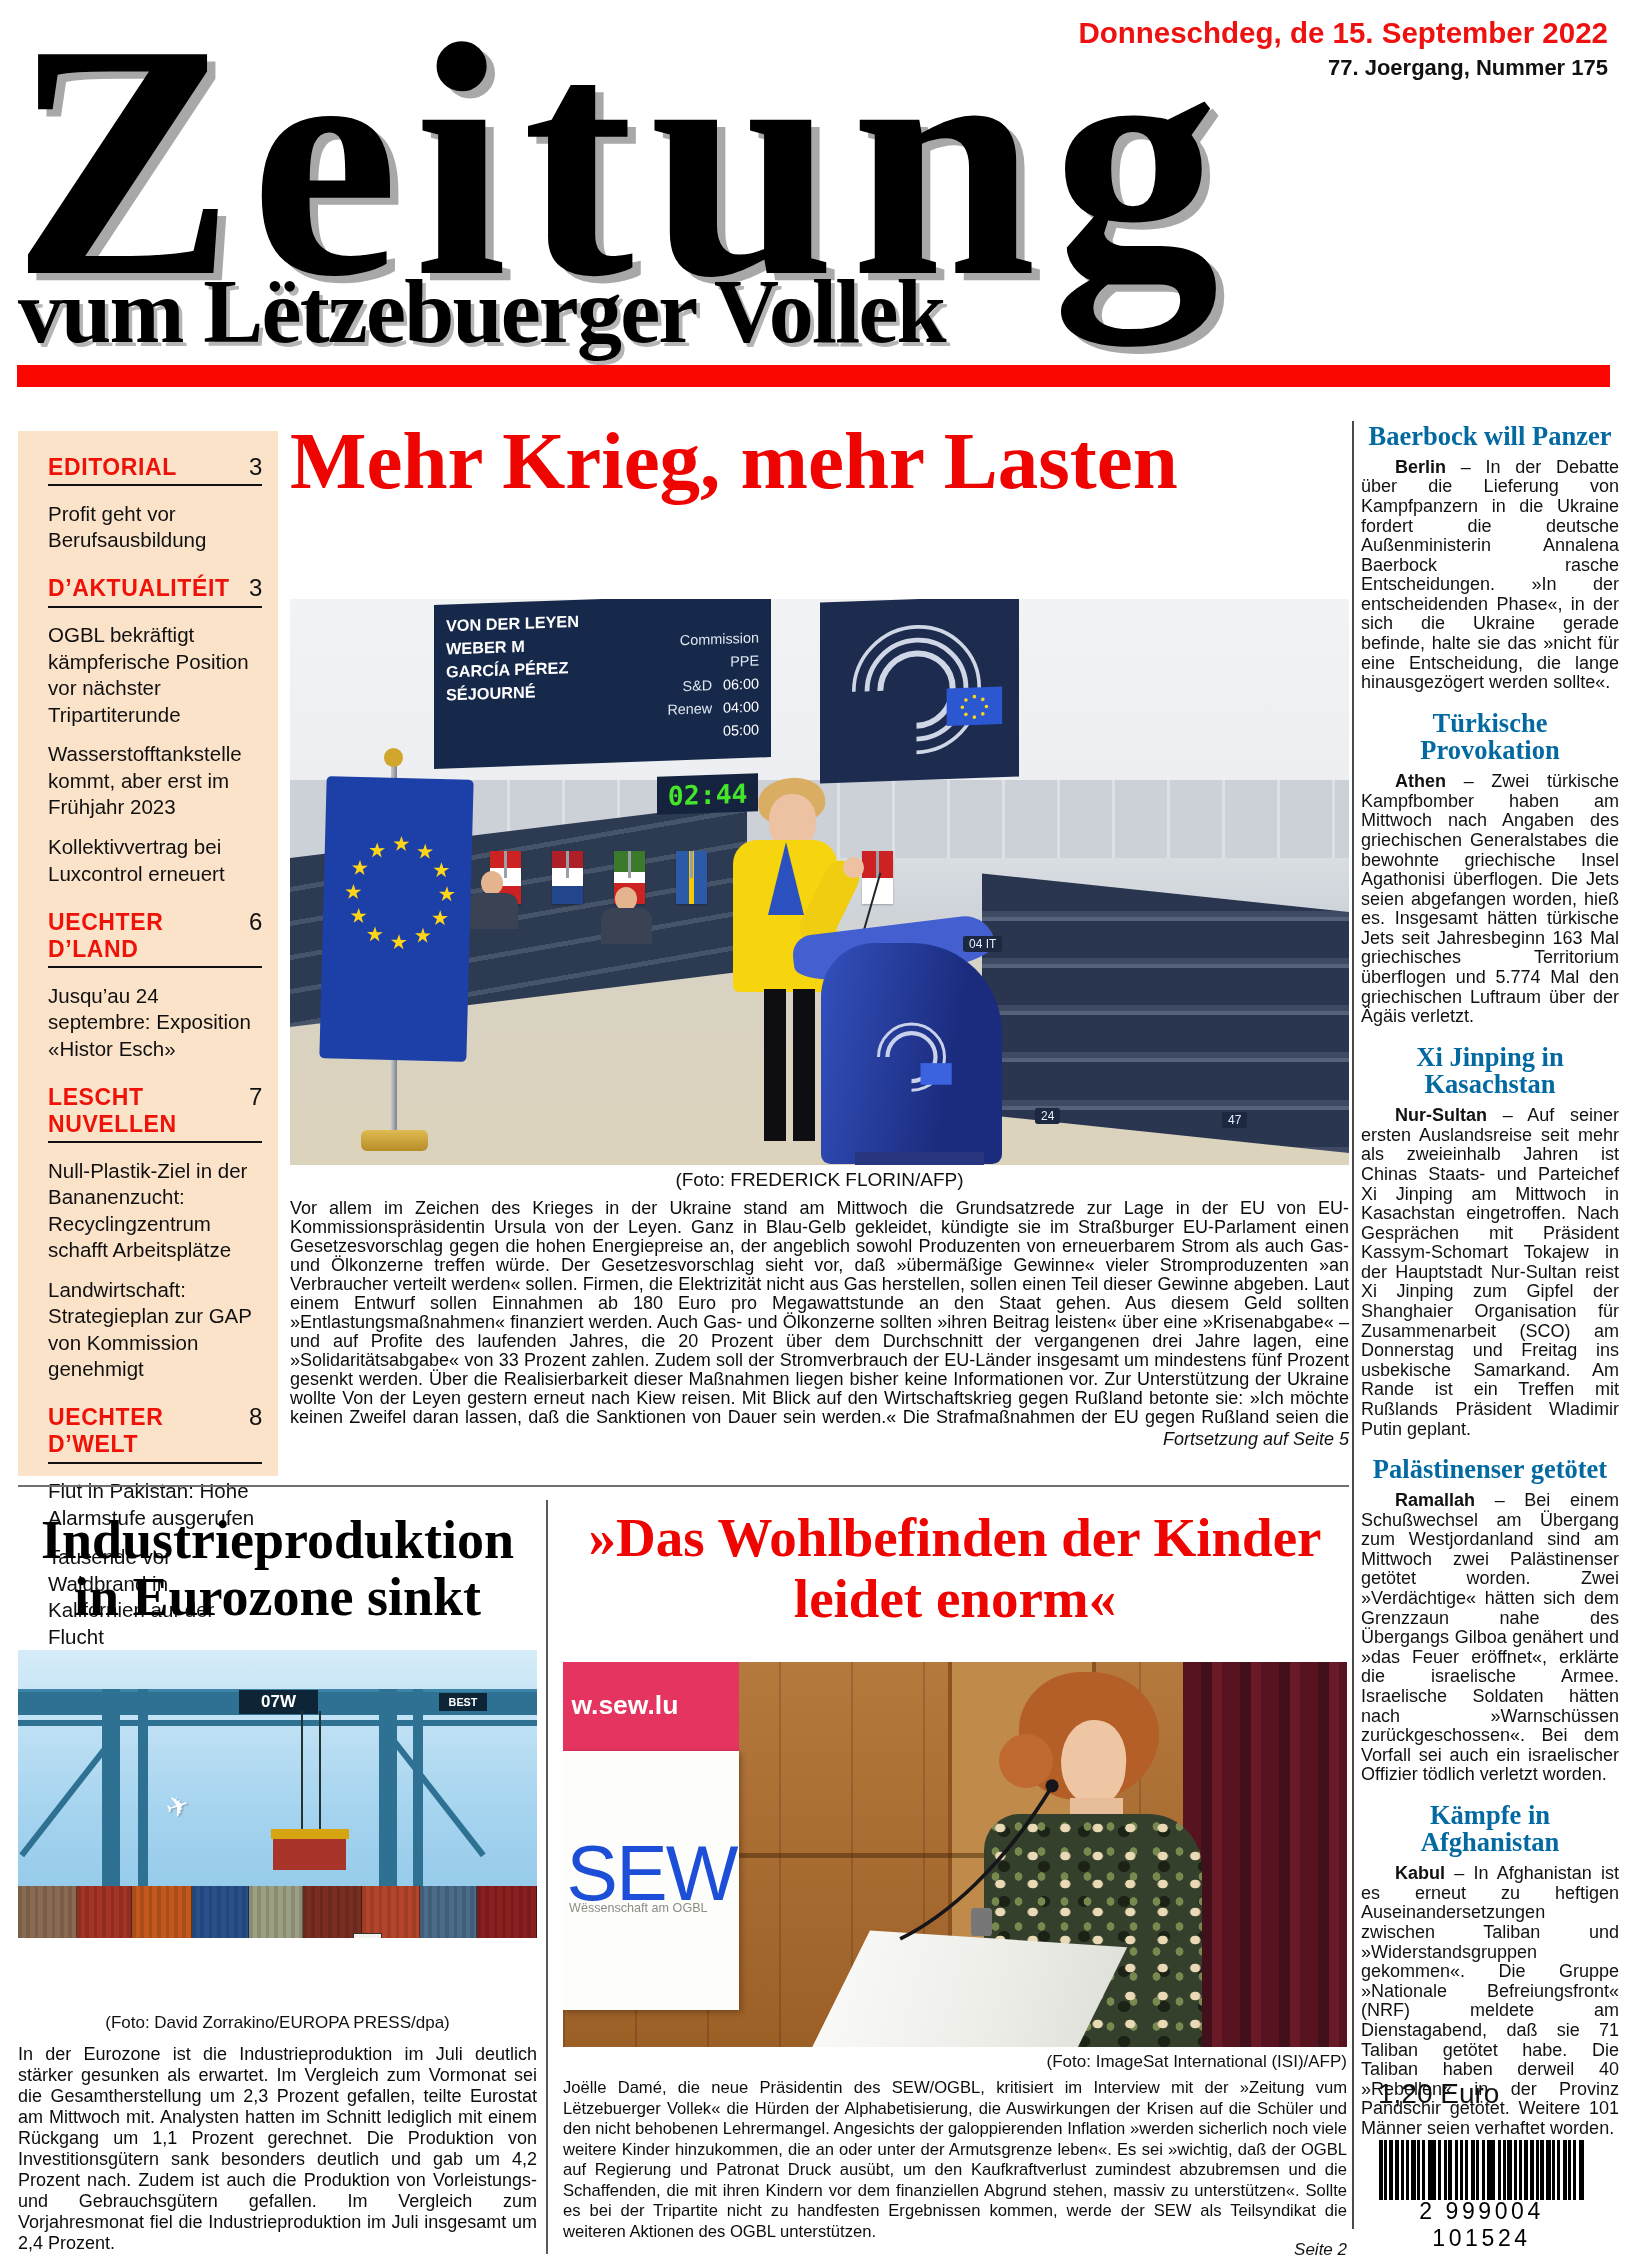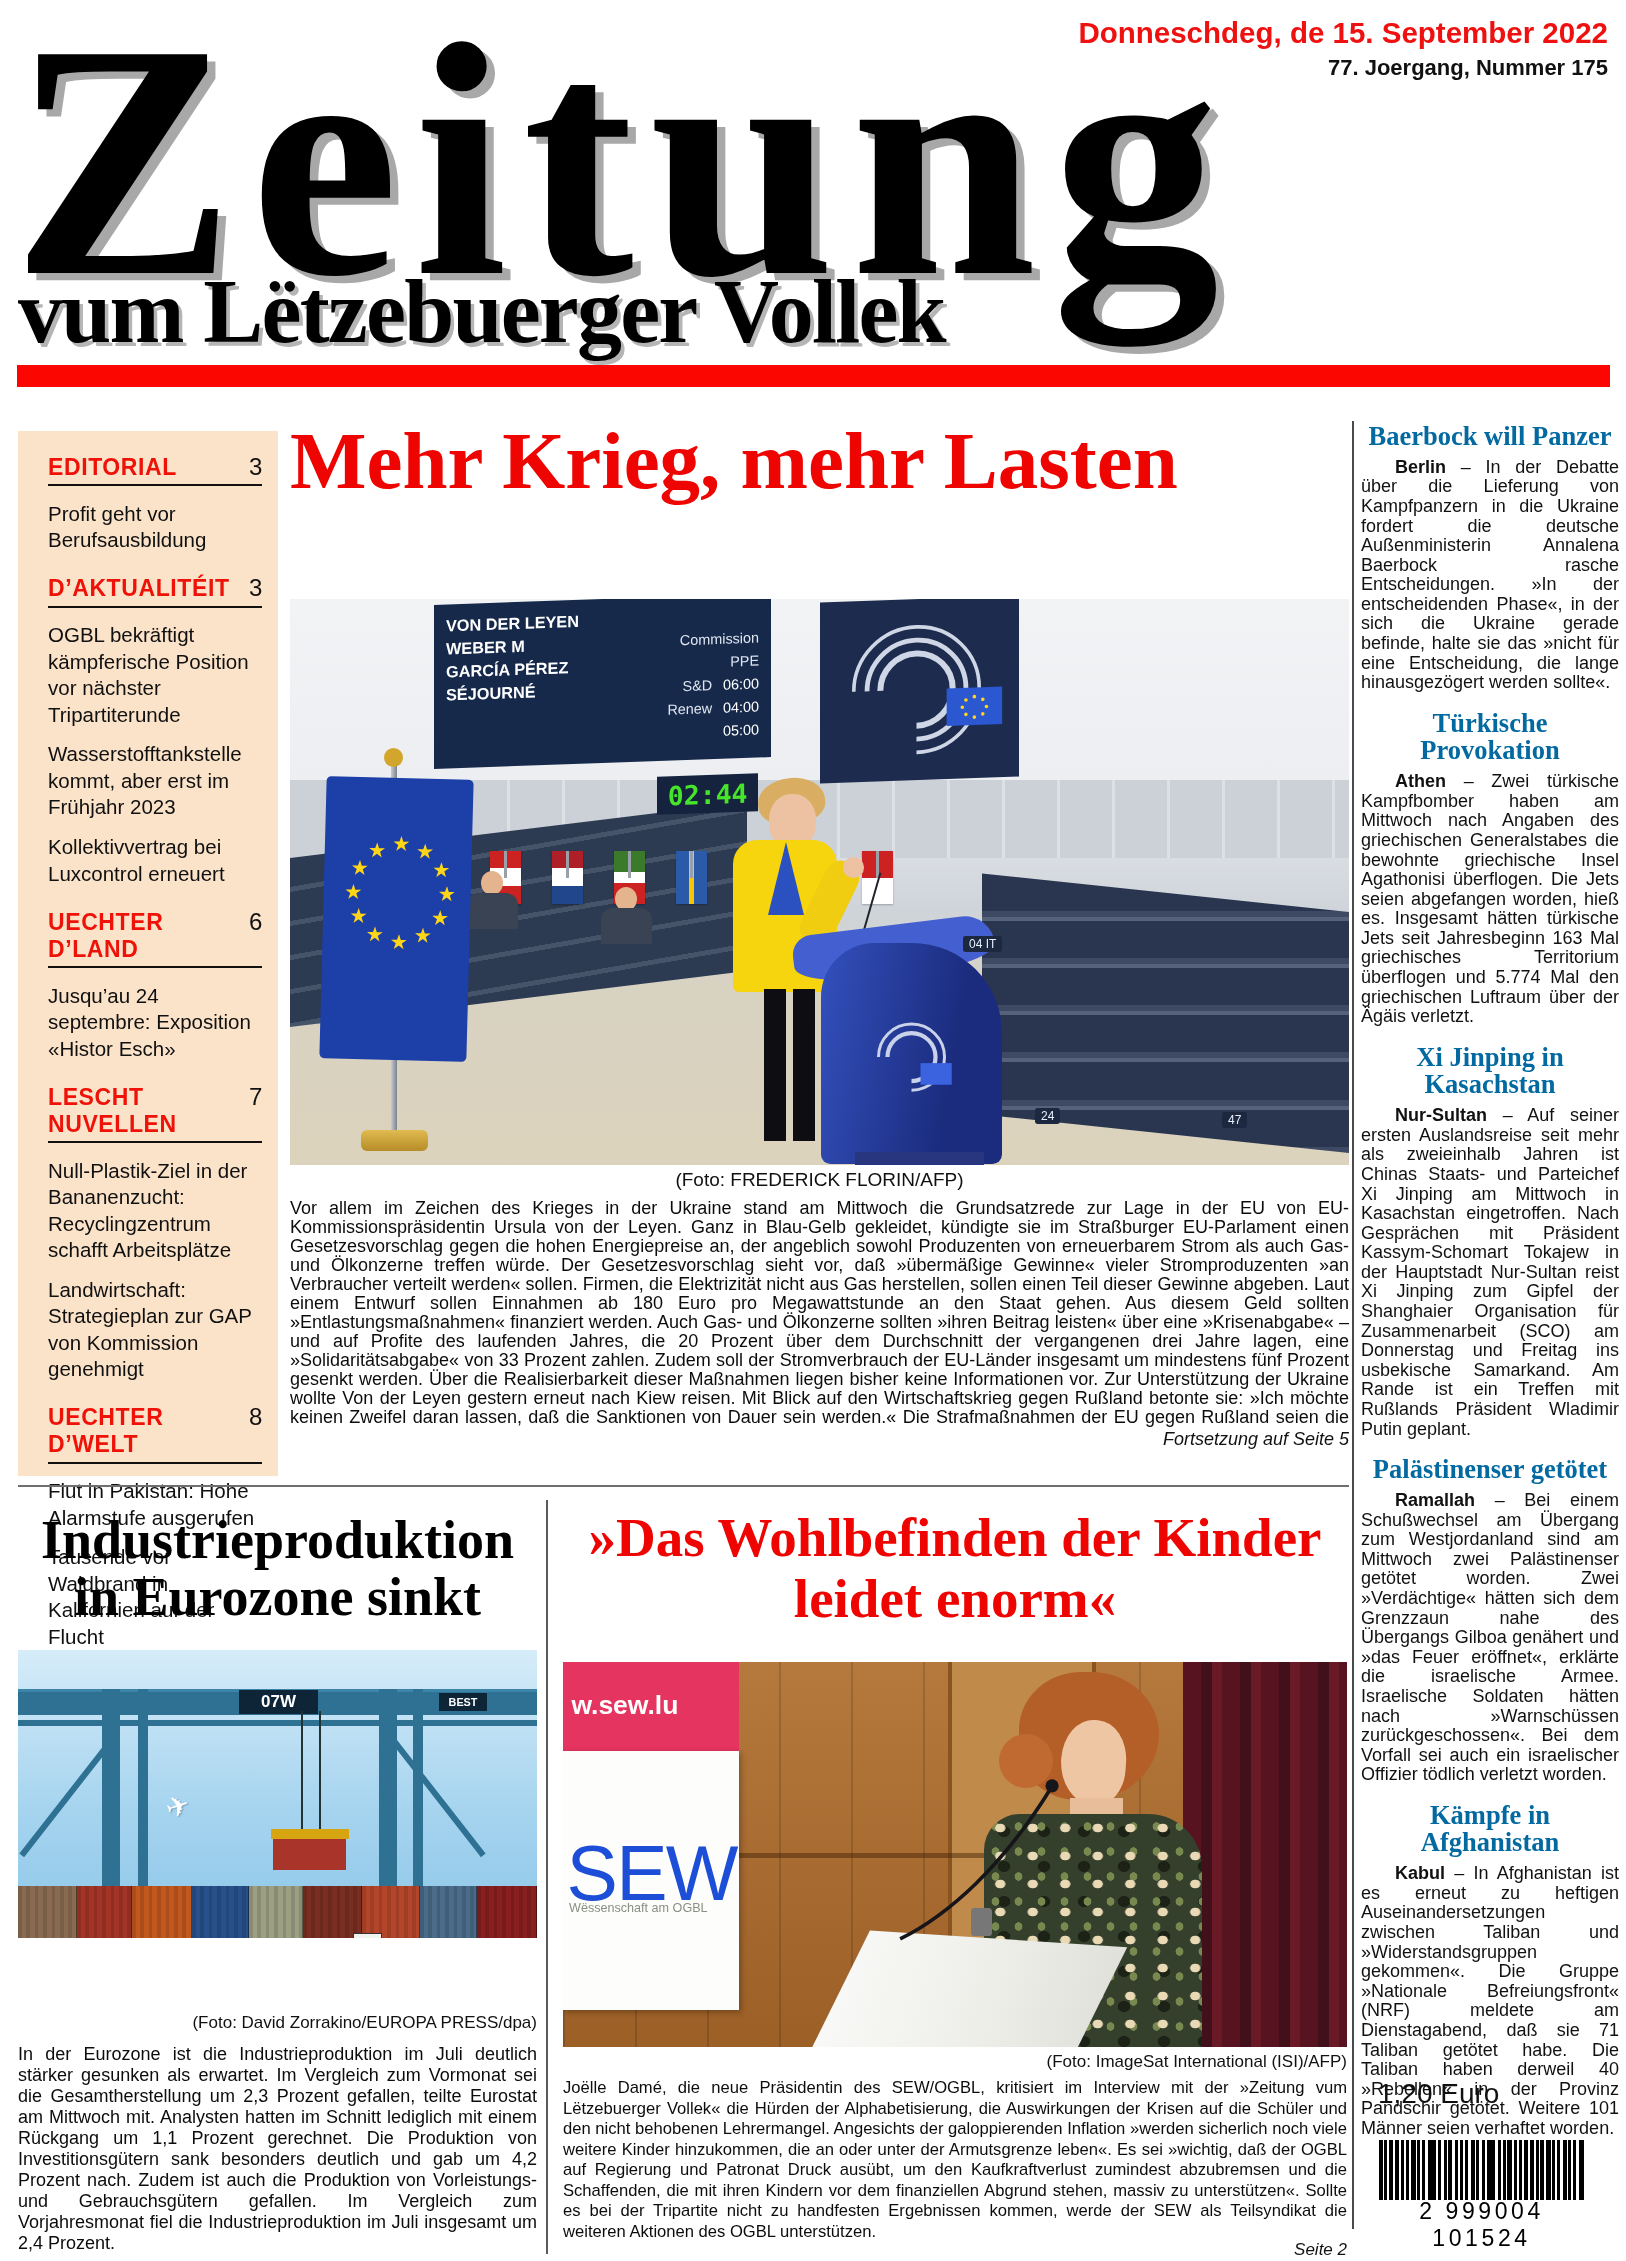--- a/index.html
+++ b/index.html
@@ -100,21 +100,21 @@
   .cr{position:absolute;background:#2e7193;}
   .cr-label{position:absolute;background:#0e2437;color:#fff;font-weight:bold;font-size:17px;
             display:flex;align-items:center;justify-content:center;}
   .plane{position:absolute;left:148px;top:140px;font-size:28px;color:#fbfdff;transform:rotate(-18deg);
          text-shadow:1.2px 1.2px 1.2px rgba(90,110,130,.5);}
   .crow{position:absolute;display:flex;}
   .cbox{height:100%;box-sizing:border-box;border-right:1.8px solid rgba(0,0,0,.35);
         background-image:repeating-linear-gradient(90deg,rgba(0,0,0,.12) 0 3.6px,transparent 3.6px 8.4px);}
   .sign7{position:absolute;left:335px;top:283px;width:26.5px;height:31px;background:#f2f2ee;color:#111;
          border:1.8px solid #333;font-weight:bold;font-size:20.5px;display:flex;align-items:center;justify-content:center;}
-  .ez-credit{left:18px;top:2013px;width:519px;text-align:right;font-size:17px;}
+  .ez-credit{left:18px;top:2013px;width:519px;text-align:center;font-size:17px;}
   .ez-body{left:18px;top:2044px;width:519px;font-size:18px;line-height:21px;}
   
   .sew-head{left:563px;top:1508px;width:784px;text-align:center;color:#ee0400;
             font-family:"Liberation Serif",serif;font-weight:bold;font-size:55px;line-height:1.1;}
   .photo-sew{left:563px;top:1662px;width:784px;height:385px;
      background:repeating-linear-gradient(90deg,rgba(0,0,0,.14) 0 2.4px,transparent 2.4px 72px),
                 linear-gradient(#b5793d,#9c5f26);}
   .sew-seam{left:0;top:191px;width:784px;height:4.8px;background:rgba(60,30,5,.45);}
   .sew-door{left:385px;top:0;width:140px;height:385px;background:#c08a4a;border-left:4.8px solid #8a5420;border-right:4.8px solid #8a5420;}
   .sew-curtain{left:620px;top:0;width:164px;height:385px;

